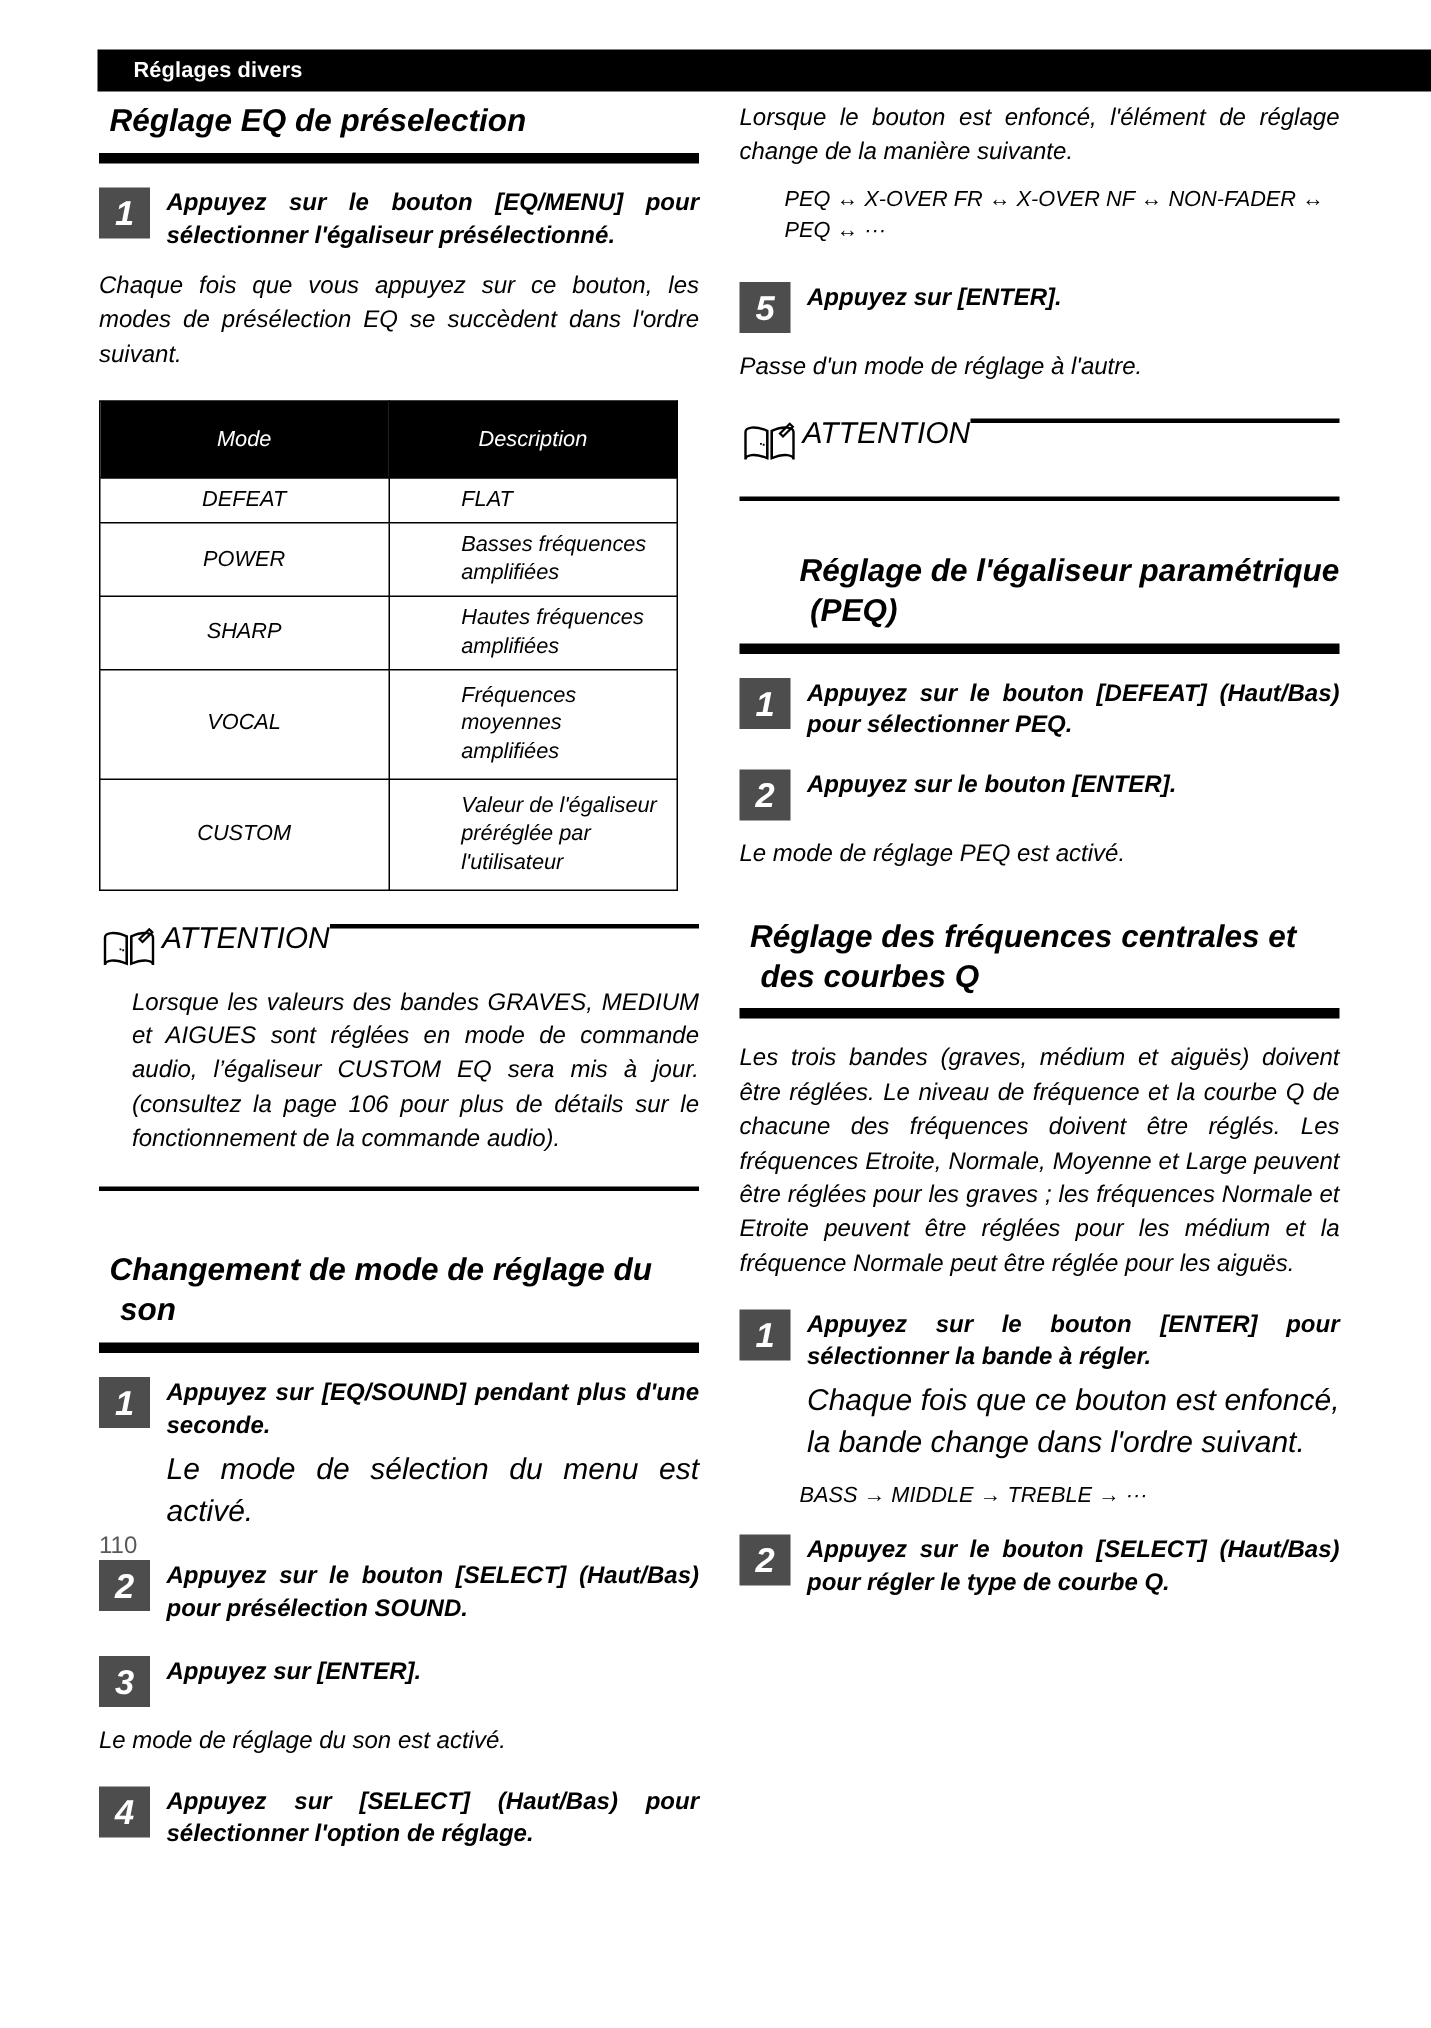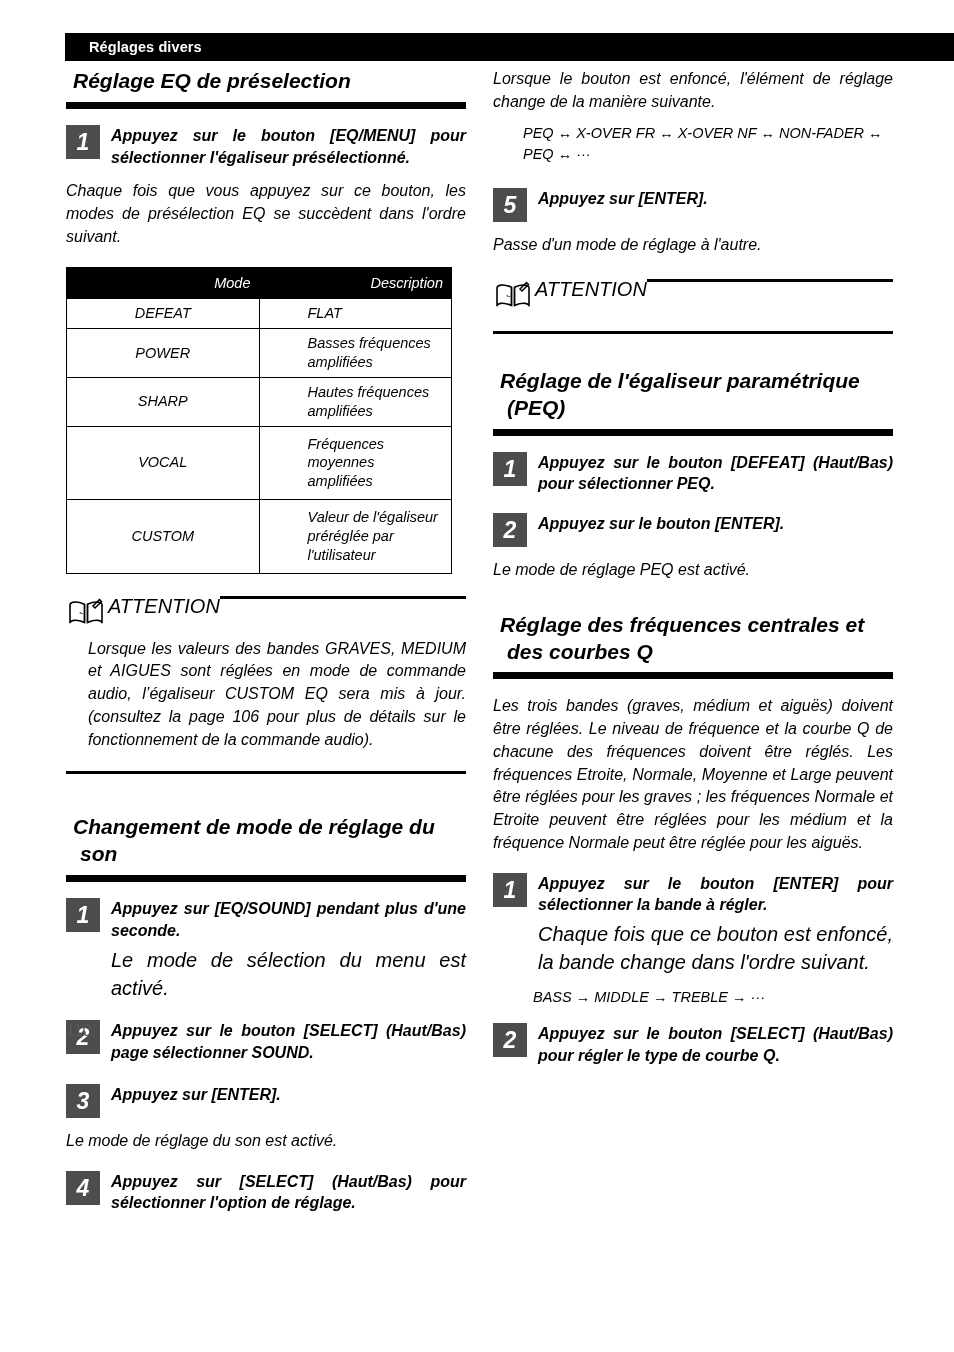--- a/index.html
+++ b/index.html
@@ -135,23 +135,23 @@
     border: 1px solid #000000;
     font-size: 14.5px;
     line-height: 1.3;
     padding: 5px 8px;
     vertical-align: middle;
   }
   table.modes thead th {
     background: #000000;
     color: #ffffff;
     font-weight: normal;
-    text-align: right;
+    text-align: center;
     border: 1px solid #000000;
-    padding: 6px 8px;
+    padding: 16px 8px;
   }
   table.modes td.mode {
     text-align: center;
     width: 148px;
   }
   table.modes td.desc {
     text-align: left;
     padding-left: 48px;
   }
   table.modes tr.tall td { padding-top: 8px; padding-bottom: 8px; }
@@ -283,21 +283,21 @@
       <div class="step-badge">1</div>
       <div class="step-body">
         <p class="step-title">Appuyez sur [EQ/SOUND] pendant plus d'une seconde.</p>
         <p class="step-note tight">Le mode de sélection du menu est activé.</p>
       </div>
     </div>
 
     <div class="step" style="margin-top:18px;">
       <div class="step-badge">2</div>
       <div class="step-body">
-        <p class="step-title">Appuyez sur le bouton [SELECT] (Haut/Bas) page sélectionner SOUND.</p>
+        <p class="step-title">Appuyez sur le bouton [SELECT] (Haut/Bas) pour présélection SOUND.</p>
       </div>
     </div>
 
     <div class="step" style="margin-top:20px;">
       <div class="step-badge">3</div>
       <div class="step-body">
         <p class="step-title">Appuyez sur [ENTER].</p>
       </div>
     </div>
     <p class="para hang">Le mode de réglage du son est activé.</p>
@@ -332,21 +332,21 @@
           <path d="M18.5 8.2 L18.5 26.5 M21.5 8.2 L21.5 26.5" stroke="#000" stroke-width="1.3"></path>
           <path d="M27 10 L33.5 3.5 L35.5 5.5 L29 12 Z" fill="none" stroke="#000" stroke-width="1.5"></path>
           <path d="M15.5 17.5 l1.2 0 M14.3 16.3 l0 1.2" stroke="#000" stroke-width="1.2"></path>
         </svg>
         <span class="attn-title">ATTENTION</span>
         <span class="attn-underline"></span>
       </div>
       <div class="attn-close"></div>
     </div>
 
-    <h1 class="sec-h indent-hang" style="margin-top:34px;">Réglage de l'égaliseur paramétrique (PEQ)</h1>
+    <h1 class="sec-h indent-hang" style="margin-top:34px;margin-left:33px;">Réglage de l'égaliseur paramétrique (PEQ)</h1>
     <div class="rule-thick"></div>
 
     <div class="step">
       <div class="step-badge">1</div>
       <div class="step-body">
         <p class="step-title">Appuyez sur le bouton [DEFEAT] (Haut/Bas) pour sélectionner PEQ.</p>
       </div>
     </div>
 
     <div class="step" style="margin-top:18px;">

